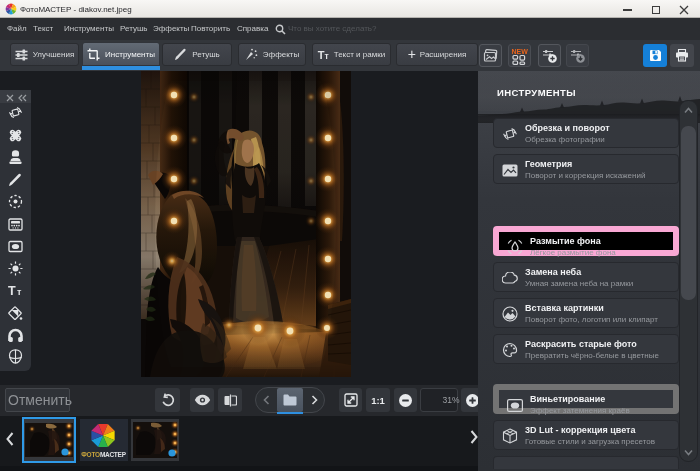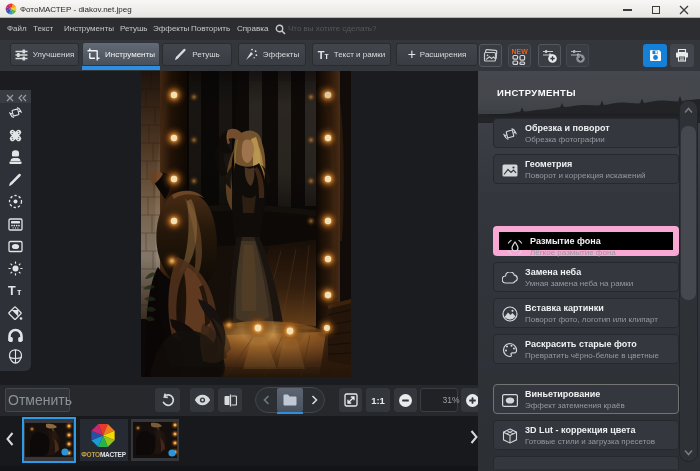--- a/index.html
+++ b/index.html
@@ -693,21 +693,21 @@
   <svg style="position:absolute; left:8px; top:7px;" width="16" height="16" viewBox="0 0 16 16">
         <path d="M8,1.5 a6.5,6.5 0 1 0 0,13 c1.2,0 1.6,-0.8 1.2,-1.7 c-0.5,-1 0.2,-2 1.4,-2 h1.7 a2.2,2.2 0 0 0 2.2,-2.5 A6.8,6.8 0 0 0 8,1.5 Z" fill="none" stroke="#d4d6d9" stroke-width="1.2"></path>
         <g fill="#d4d6d9">
           <circle cx="5" cy="4.5" r="1"></circle>
           <circle cx="9.5" cy="3.8" r="1"></circle>
           <circle cx="12" cy="6.5" r="1"></circle>
           <circle cx="4" cy="8.5" r="1"></circle>
         </g>
       </svg>
 </div>
-<div class="rpi" style="left:493px; top:384px; width:186px; height:30px; border-radius:4px; background:#34373d; border:1px solid #737373;">
+<div class="rpi" style="left:493px; top:384px; width:186px; height:30px; border-radius:4px; background:#34373d; border:6px solid #737373;">
   <span style="left:31px; top:4px; font-size:9px; font-weight:bold; color:#f0f1f3; white-space:nowrap;">Виньетирование</span>
   <span style="left:31px; top:16px; font-size:8px; color:#96999e; white-space:nowrap;">Эффект затемнения краёв</span>
   <svg style="position:absolute; left:8px; top:9px;" width="16" height="13" viewBox="0 0 16 13">
         <rect x="0.6" y="0.6" width="14.8" height="11.8" rx="1.5" fill="none" stroke="#d4d6d9" stroke-width="1.2"></rect>
         <ellipse cx="8" cy="6.5" rx="4.2" ry="3.1" fill="#d4d6d9"></ellipse>
       </svg>
 </div>
 <div class="rpi" style="left:493px; top:420px; width:186px; height:30px; border-radius:4px; background:#34373d; border:1px solid #27292e;">
   <span style="left:31px; top:4px; font-size:9px; font-weight:bold; color:#f0f1f3; white-space:nowrap;">3D Lut - коррекция цвета</span>
   <span style="left:31px; top:16px; font-size:8px; color:#96999e; white-space:nowrap;">Готовые стили и загрузка пресетов</span>

